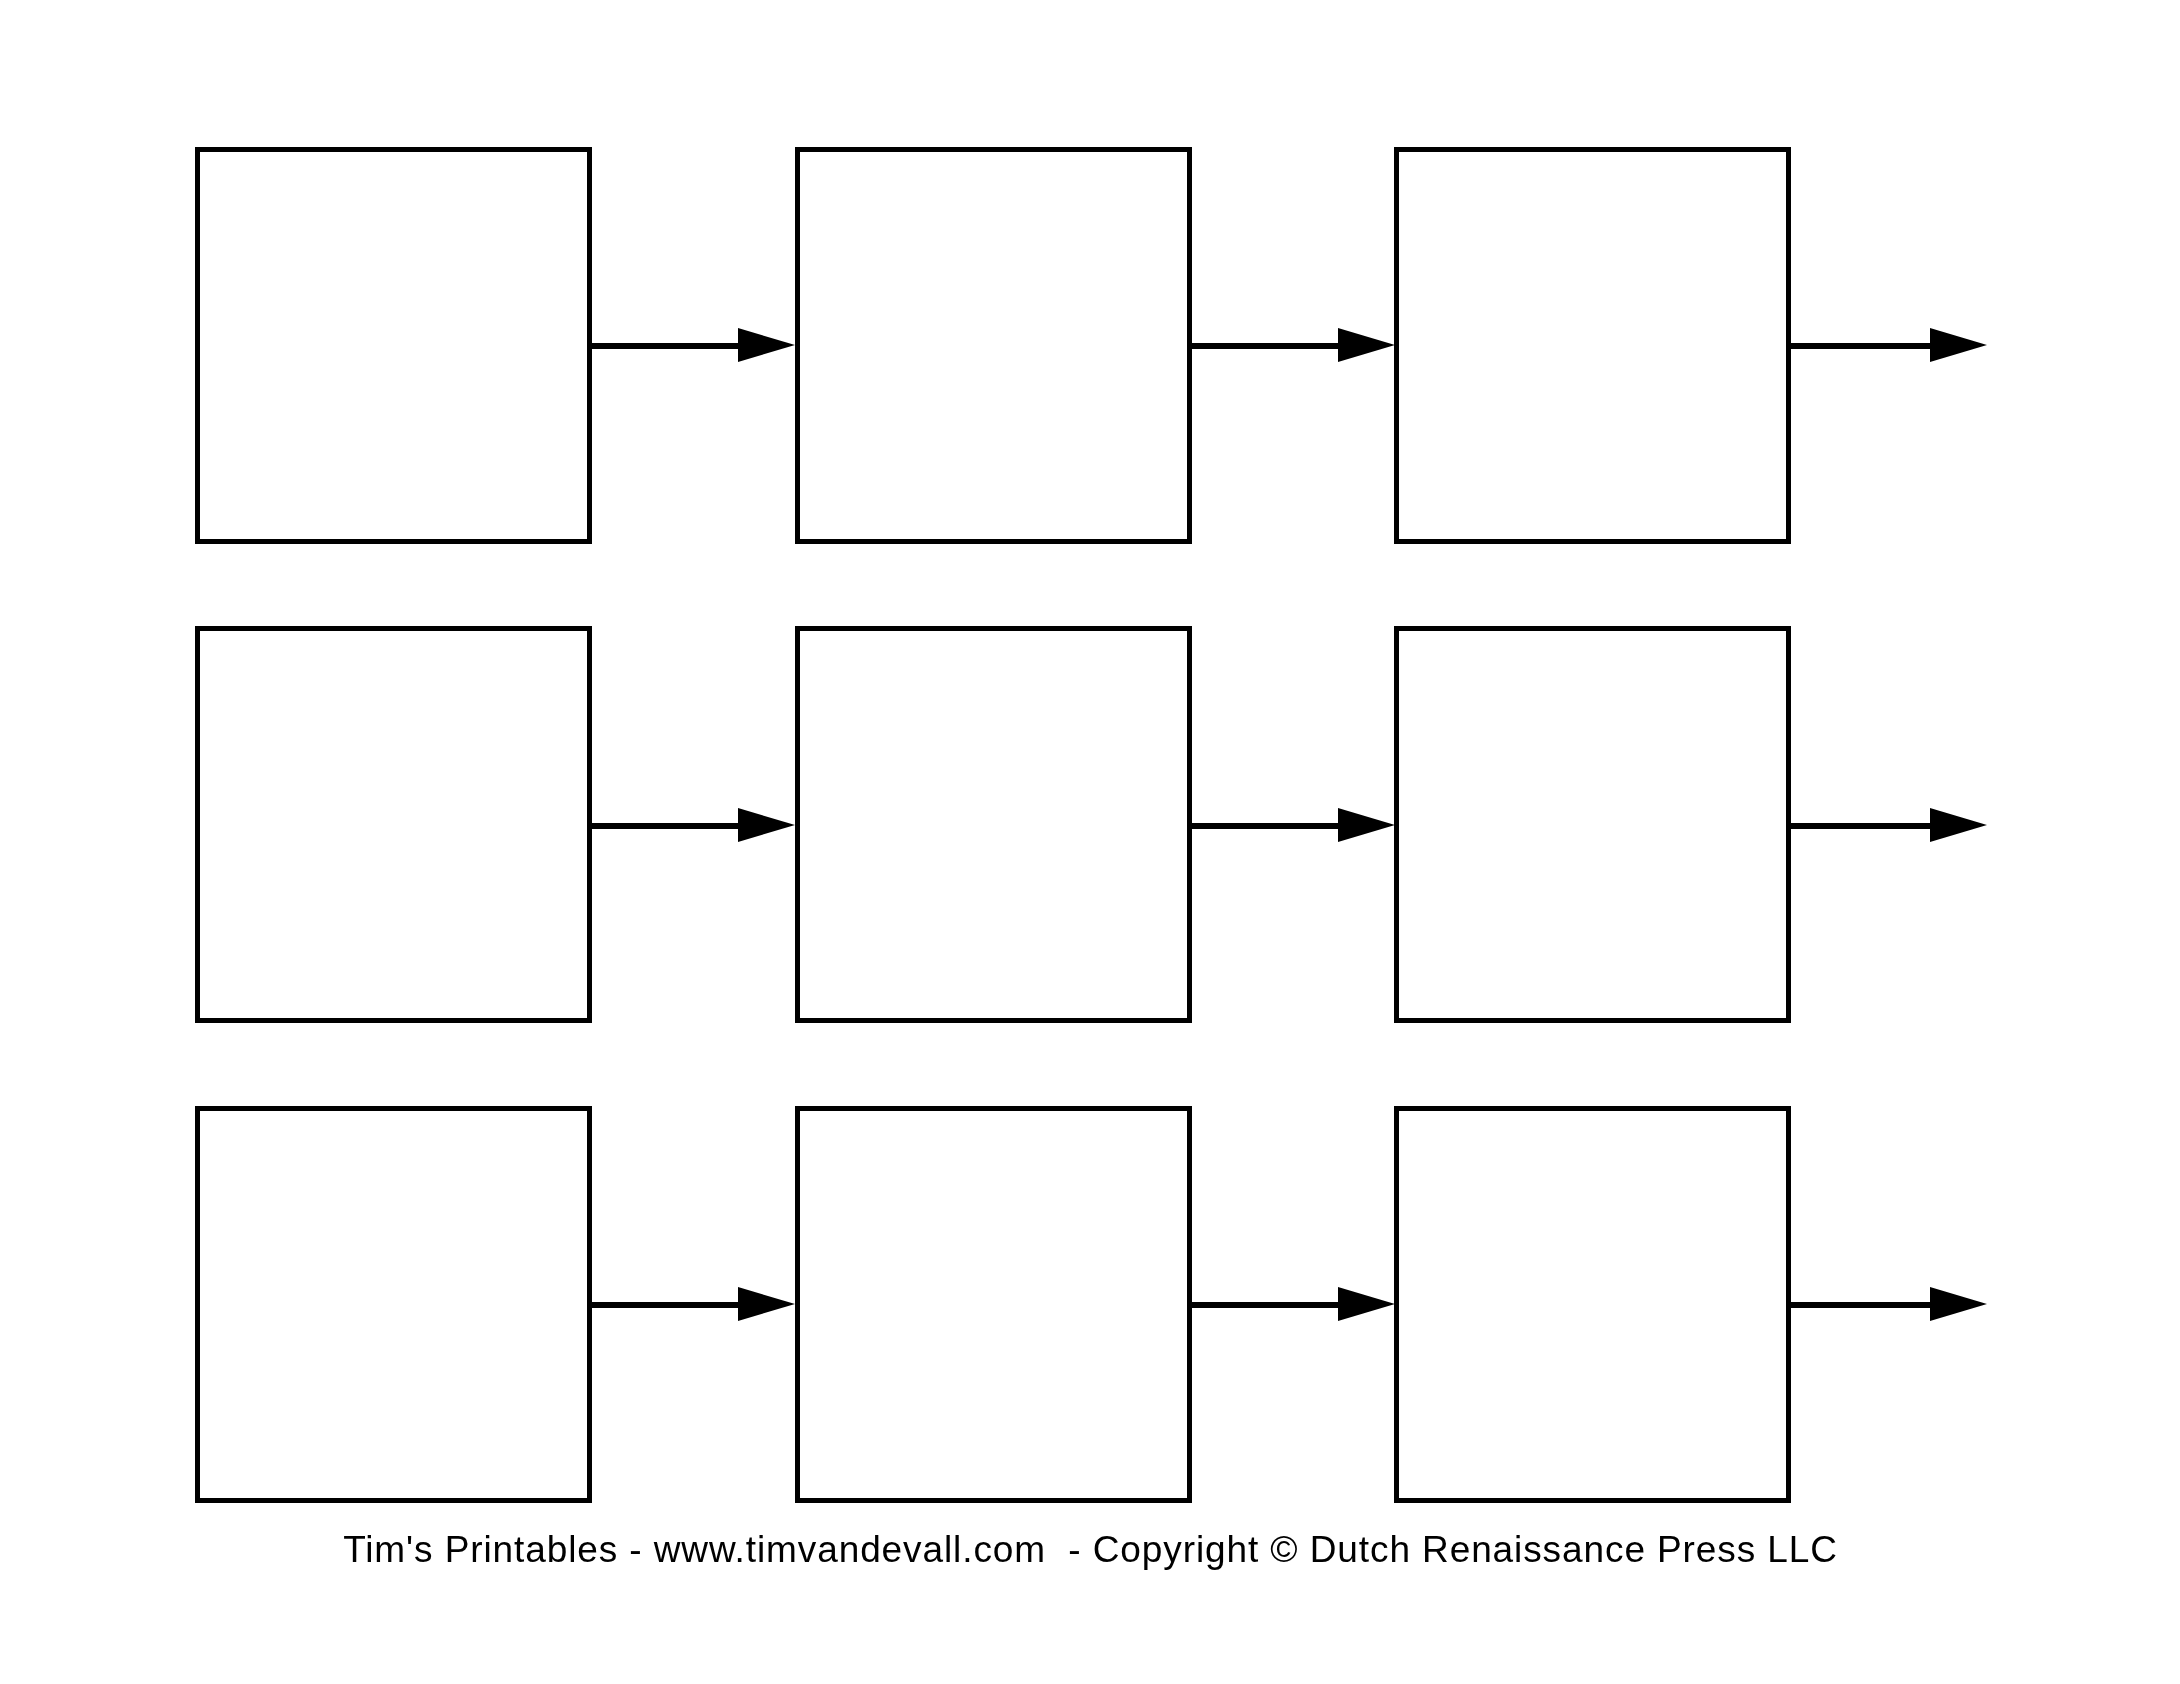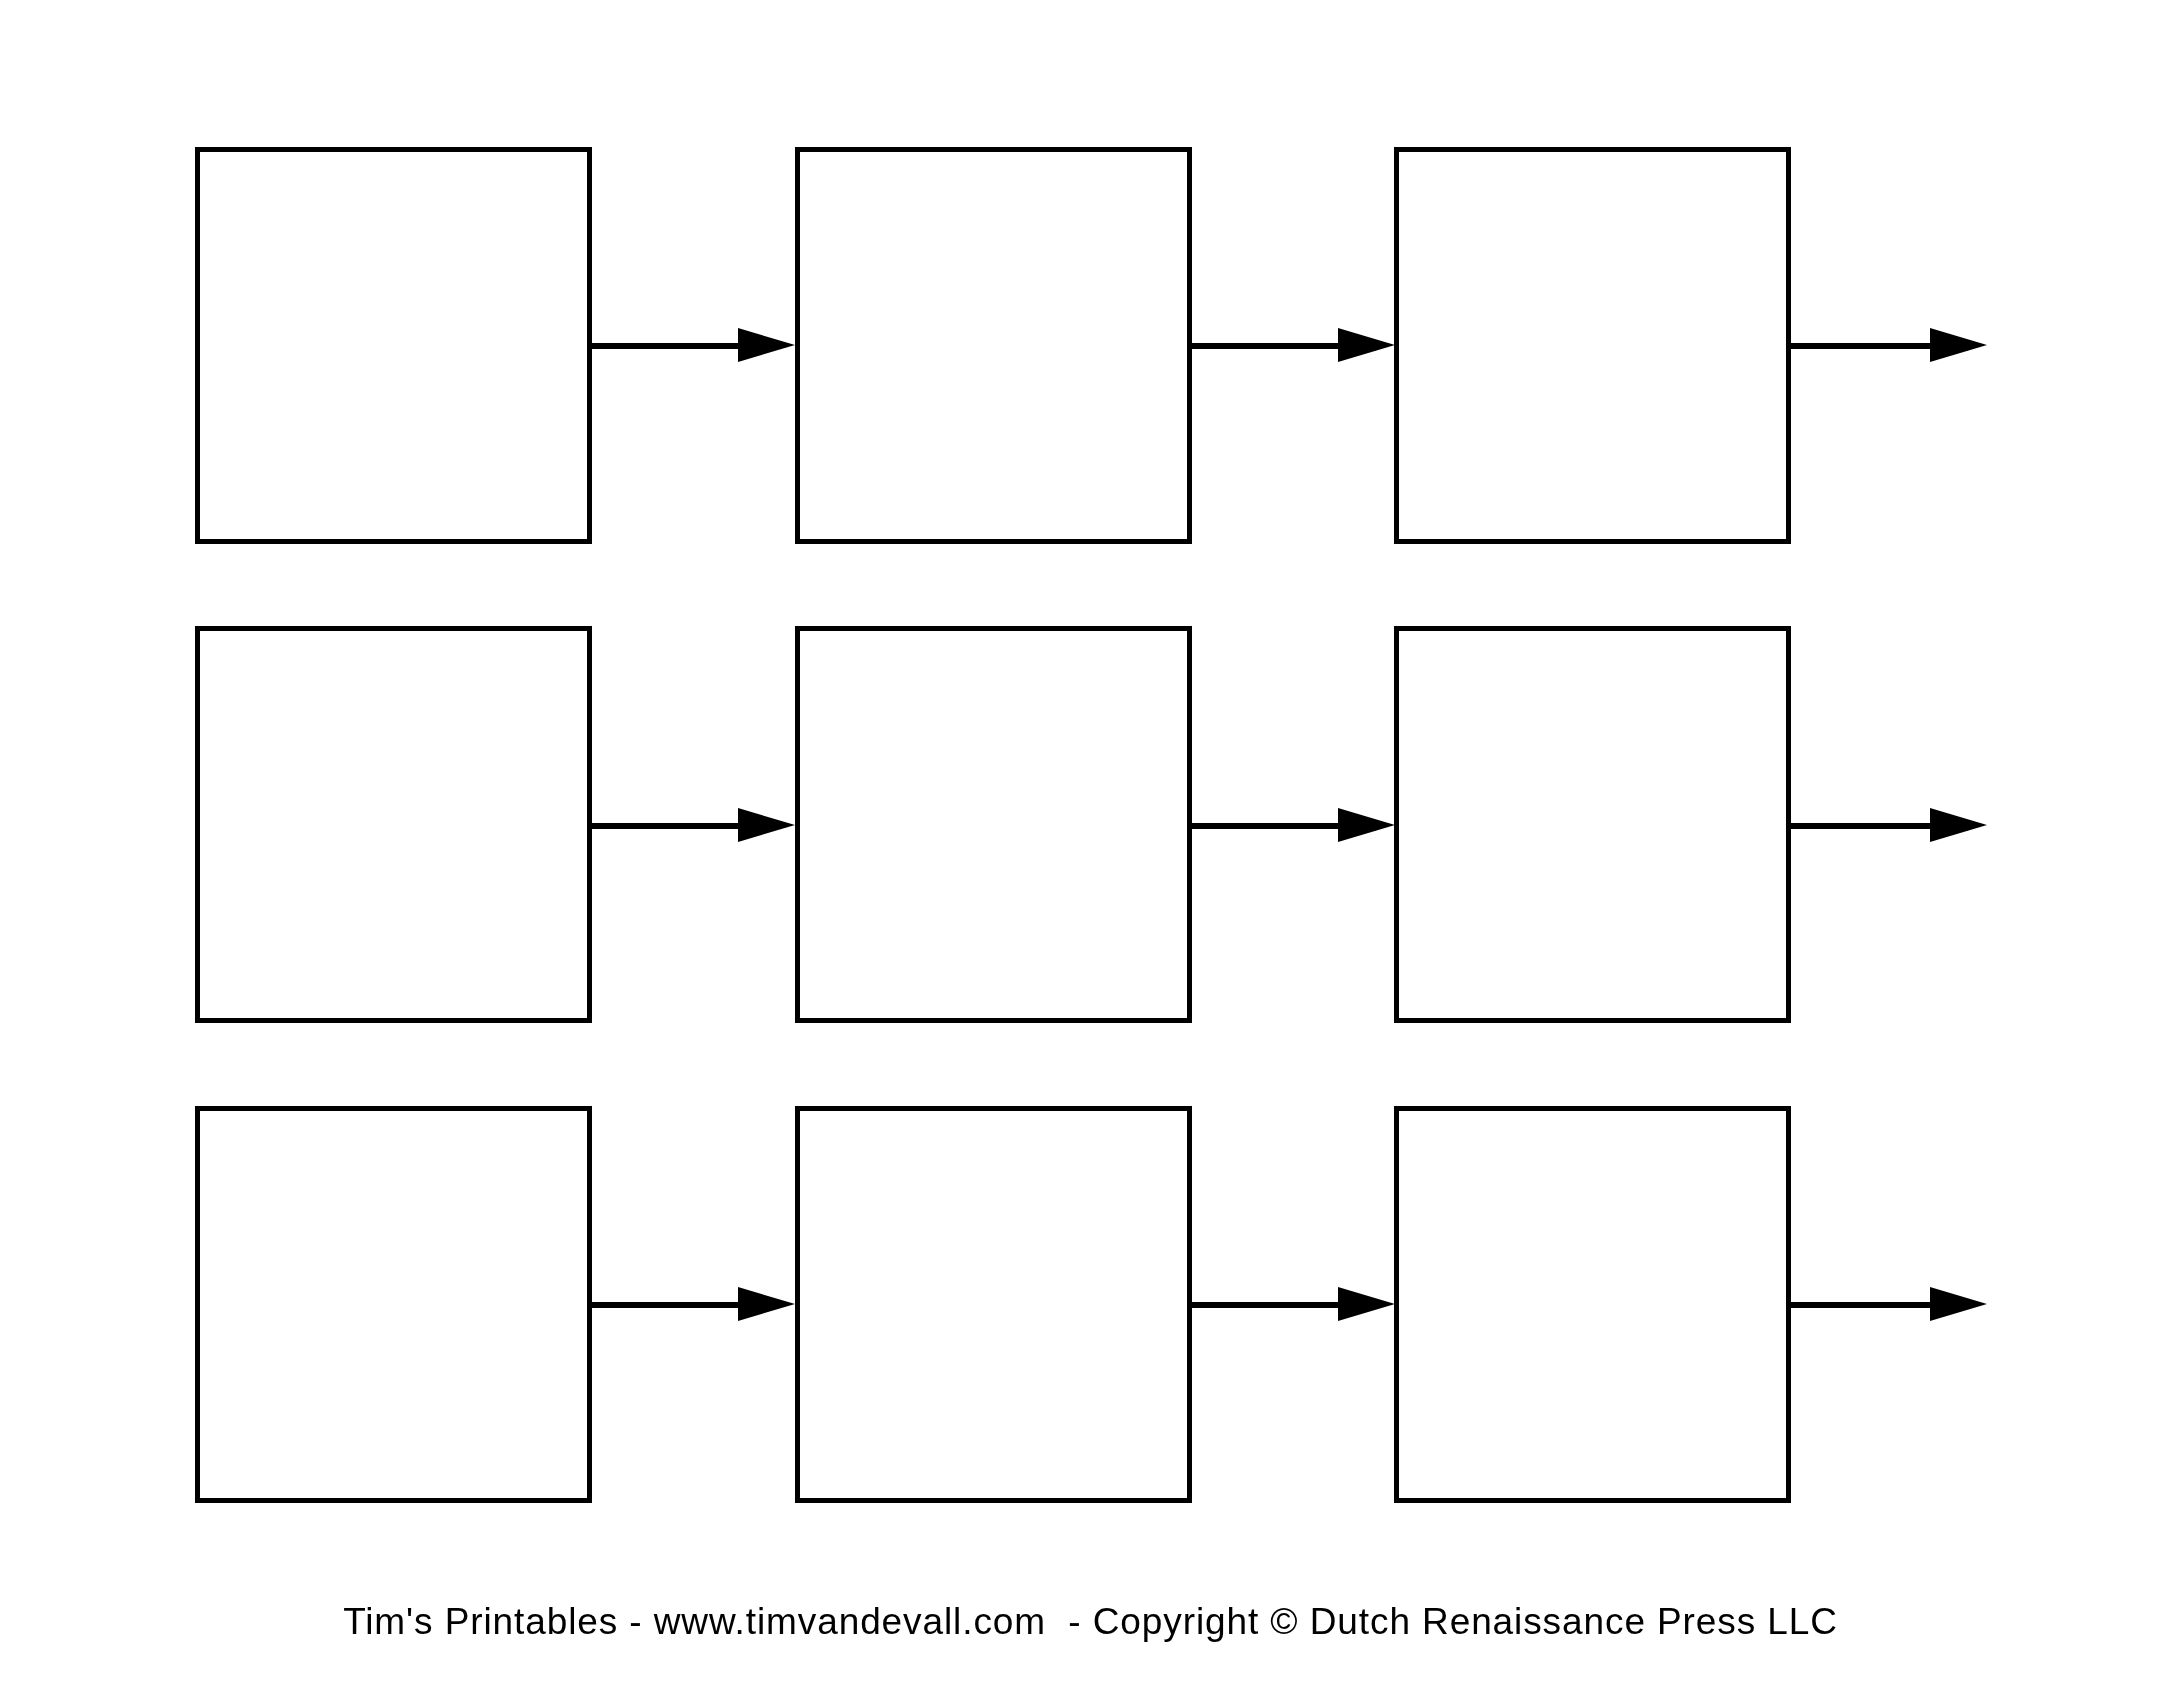--- a/index.html
+++ b/index.html
@@ -60,21 +60,21 @@
     top: 0;
     width: 0;
     height: 0;
     border-left: 57px solid #000000;
     border-top: 17px solid transparent;
     border-bottom: 17px solid transparent;
   }
 
   .footer-credit {
     position: absolute;
-    top: 1595px;
+    top: 1523px;
     left: 0;
     width: 100%;
     text-align: center;
     font-size: 37px;
     line-height: 53px;
     color: #000000;
     letter-spacing: 0.9px;
     white-space: pre;
   }
 </style>

